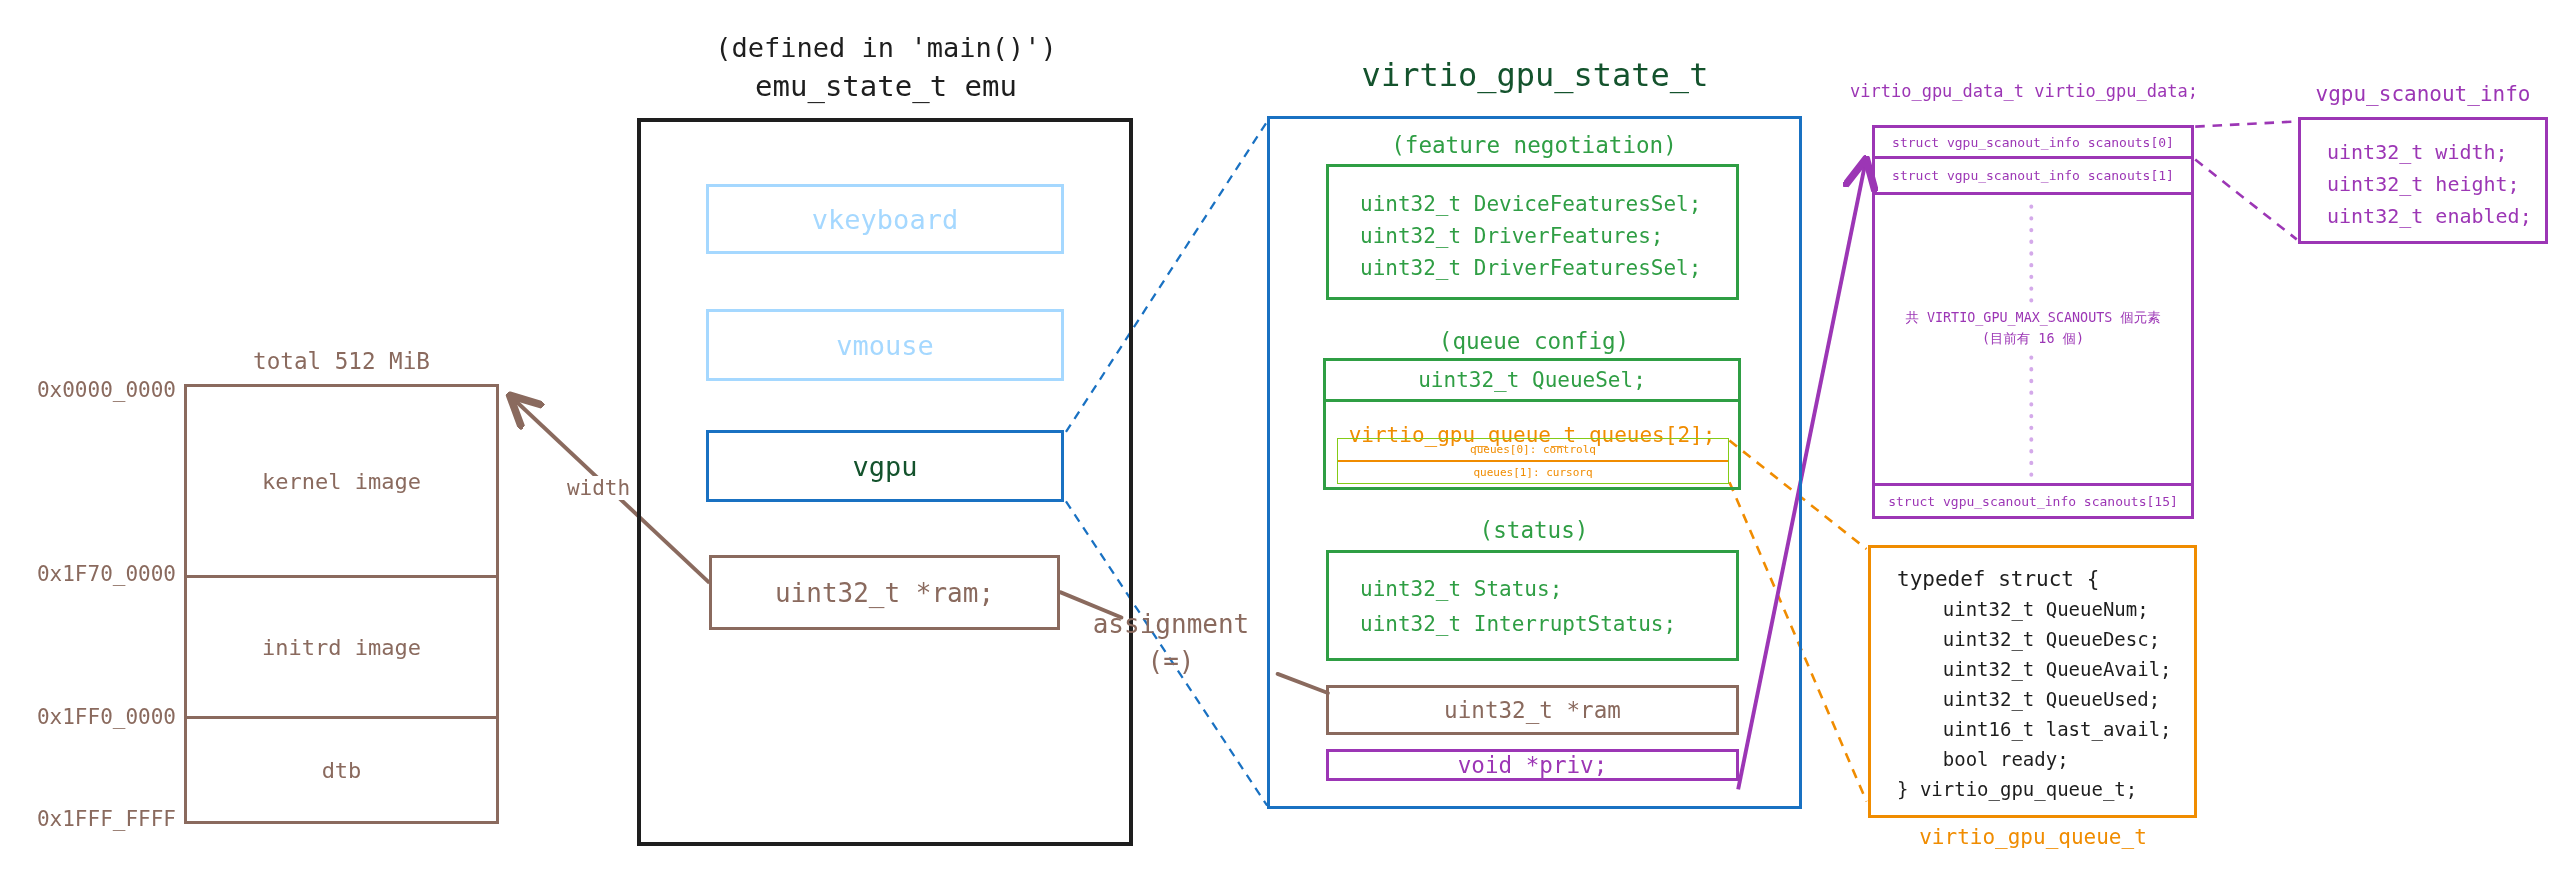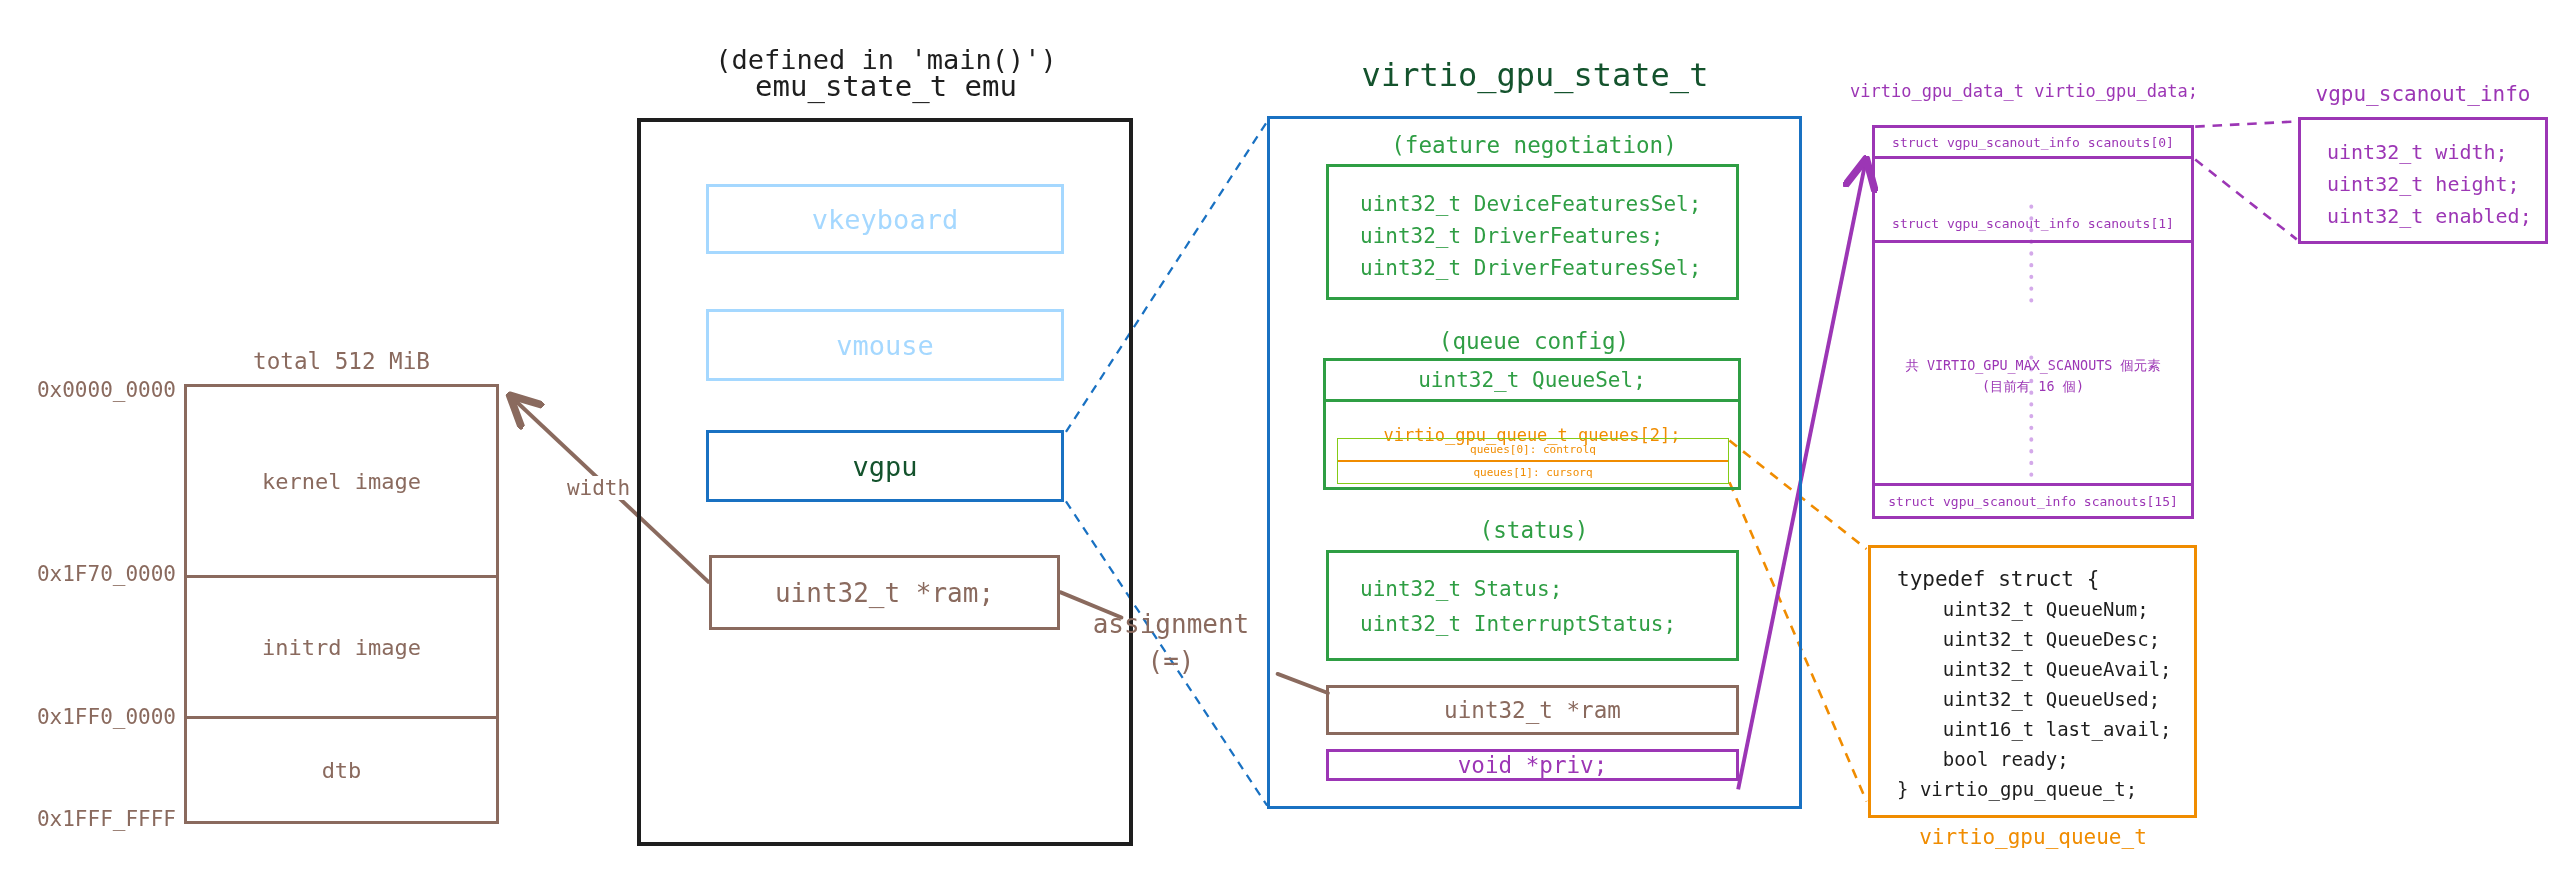--- a/index.html
+++ b/index.html
@@ -92,21 +92,21 @@
   <div class="t brown right" style="left:0px; top:807px; width:176px; font-size:21px;">0x1FFF_FFFF</div>
 
   <div class="box b-brown" style="left:184px; top:384px; width:315px; height:440px; display:flex; flex-direction:column;">
     <div class="mem-row mem-div" style="height:191px;">kernel image</div>
     <div class="mem-row mem-div" style="height:141px;">initrd image</div>
     <div class="mem-row" style="flex:1;">dtb</div>
   </div>
 
   <div class="t brown center" style="left:550px; top:476px; width:97px; font-size:21px; background:#ffffff;">width</div>
 
-  <div class="t black center" style="left:626px; top:32px; width:520px; font-size:27px;margin-top:12px;">(defined in 'main()')</div>
+  <div class="t black center" style="left:626px; top:32px; width:520px; font-size:27px;">(defined in 'main()')</div>
   <div class="t black center" style="left:626px; top:69px; width:520px; font-size:29px;">emu_state_t emu</div>
 
   <div class="box b-black" style="left:637px; top:118px; width:496px; height:728px;"></div>
 
   <div class="box b-lblue flexc" style="left:706px; top:184px; width:358px; height:70px;">
     <span class="lblue" style="font-size:27px;">vkeyboard</span>
   </div>
 
   <div class="box b-lblue flexc" style="left:706px; top:309px; width:358px; height:72px;">
     <span class="lblue" style="font-size:27px;">vmouse</span>
@@ -133,21 +133,21 @@
     <div class="green codeline" style="font-size:21px; line-height:32px;">uint32_t DriverFeatures;</div>
     <div class="green codeline" style="font-size:21px; line-height:32px;">uint32_t DriverFeaturesSel;</div>
   </div>
 
   <div class="t green center" style="left:1326px; top:328px; width:416px; font-size:22.6px;">(queue config)</div>
   <div class="box b-green" style="left:1323px; top:358px; width:418px; height:132px;">
     <div class="flexc" style="height:41px; border-bottom:3.5px solid #2f9e44;">
       <span class="green" style="font-size:21px;">uint32_t QueueSel;</span>
     </div>
     <div class="flexc" style="height:38px;">
-      <span class="orange" style="font-size:17px;margin-top:28px;">virtio_gpu_queue_t queues[2];</span>
+      <span class="orange" style="font-size:21px;margin-top:28px;">virtio_gpu_queue_t queues[2];</span>
     </div>
   </div>
   <div class="box" style="left:1337px; top:438px; width:392px; height:46px; border:1px solid #84cc16; display:flex; flex-direction:column;">
     <div class="flexc" style="flex:1; border-bottom:2.6px solid #f08c00;">
       <span class="orange" style="font-size:11px;">queues[0]: controlq</span>
     </div>
     <div class="flexc" style="flex:1;">
       <span class="orange" style="font-size:11px;">queues[1]: cursorq</span>
     </div>
   </div>
@@ -163,21 +163,21 @@
   </div>
 
   <div class="box b-purple flexc" style="left:1326px; top:749px; width:413px; height:32px;justify-content:center;">
     <span class="purple" style="font-size:22.6px;">void *priv;</span>
   </div>
 
   <div class="t purple center" style="left:1846px; top:81px; width:356px; font-size:17px;">virtio_gpu_data_t virtio_gpu_data;</div>
 
   <div class="box b-purple" style="left:1872px; top:125px; width:322px; height:394px; display:flex; flex-direction:column;">
     <div class="scan-row" style="height:31px; border-bottom:3.9px solid #9c36b5;">struct vgpu_scanout_info scanouts[0]</div>
-    <div class="scan-row" style="height:36px; border-bottom:3.9px solid #9c36b5;margin-top:48px;">struct vgpu_scanout_info scanouts[1]</div>
+    <div class="scan-row" style="height:36px; border-bottom:3.9px solid #9c36b5;">struct vgpu_scanout_info scanouts[1]</div>
     <div style="flex:1; position:relative;">
       <div class="t purple center" style="left:0; top:114px; width:100%; font-size:13.4px;">共 VIRTIO_GPU_MAX_SCANOUTS 個元素</div>
       <div class="t purple center" style="left:0; top:135px; width:100%; font-size:13.4px;">(目前有 16 個)</div>
     </div>
     <div class="scan-row" style="height:33px; border-top:3.9px solid #9c36b5;">struct vgpu_scanout_info scanouts[15]</div>
   </div>
 
   <div class="t purple center" style="left:2293px; top:82px; width:260px; font-size:21px;">vgpu_scanout_info</div>
   <div class="box b-purple" style="left:2298px; top:117px; width:250px; height:127px; padding:15.6px 0 0 26px;">
     <div class="purple codeline" style="font-size:20px; line-height:32px;">uint32_t width;</div>

